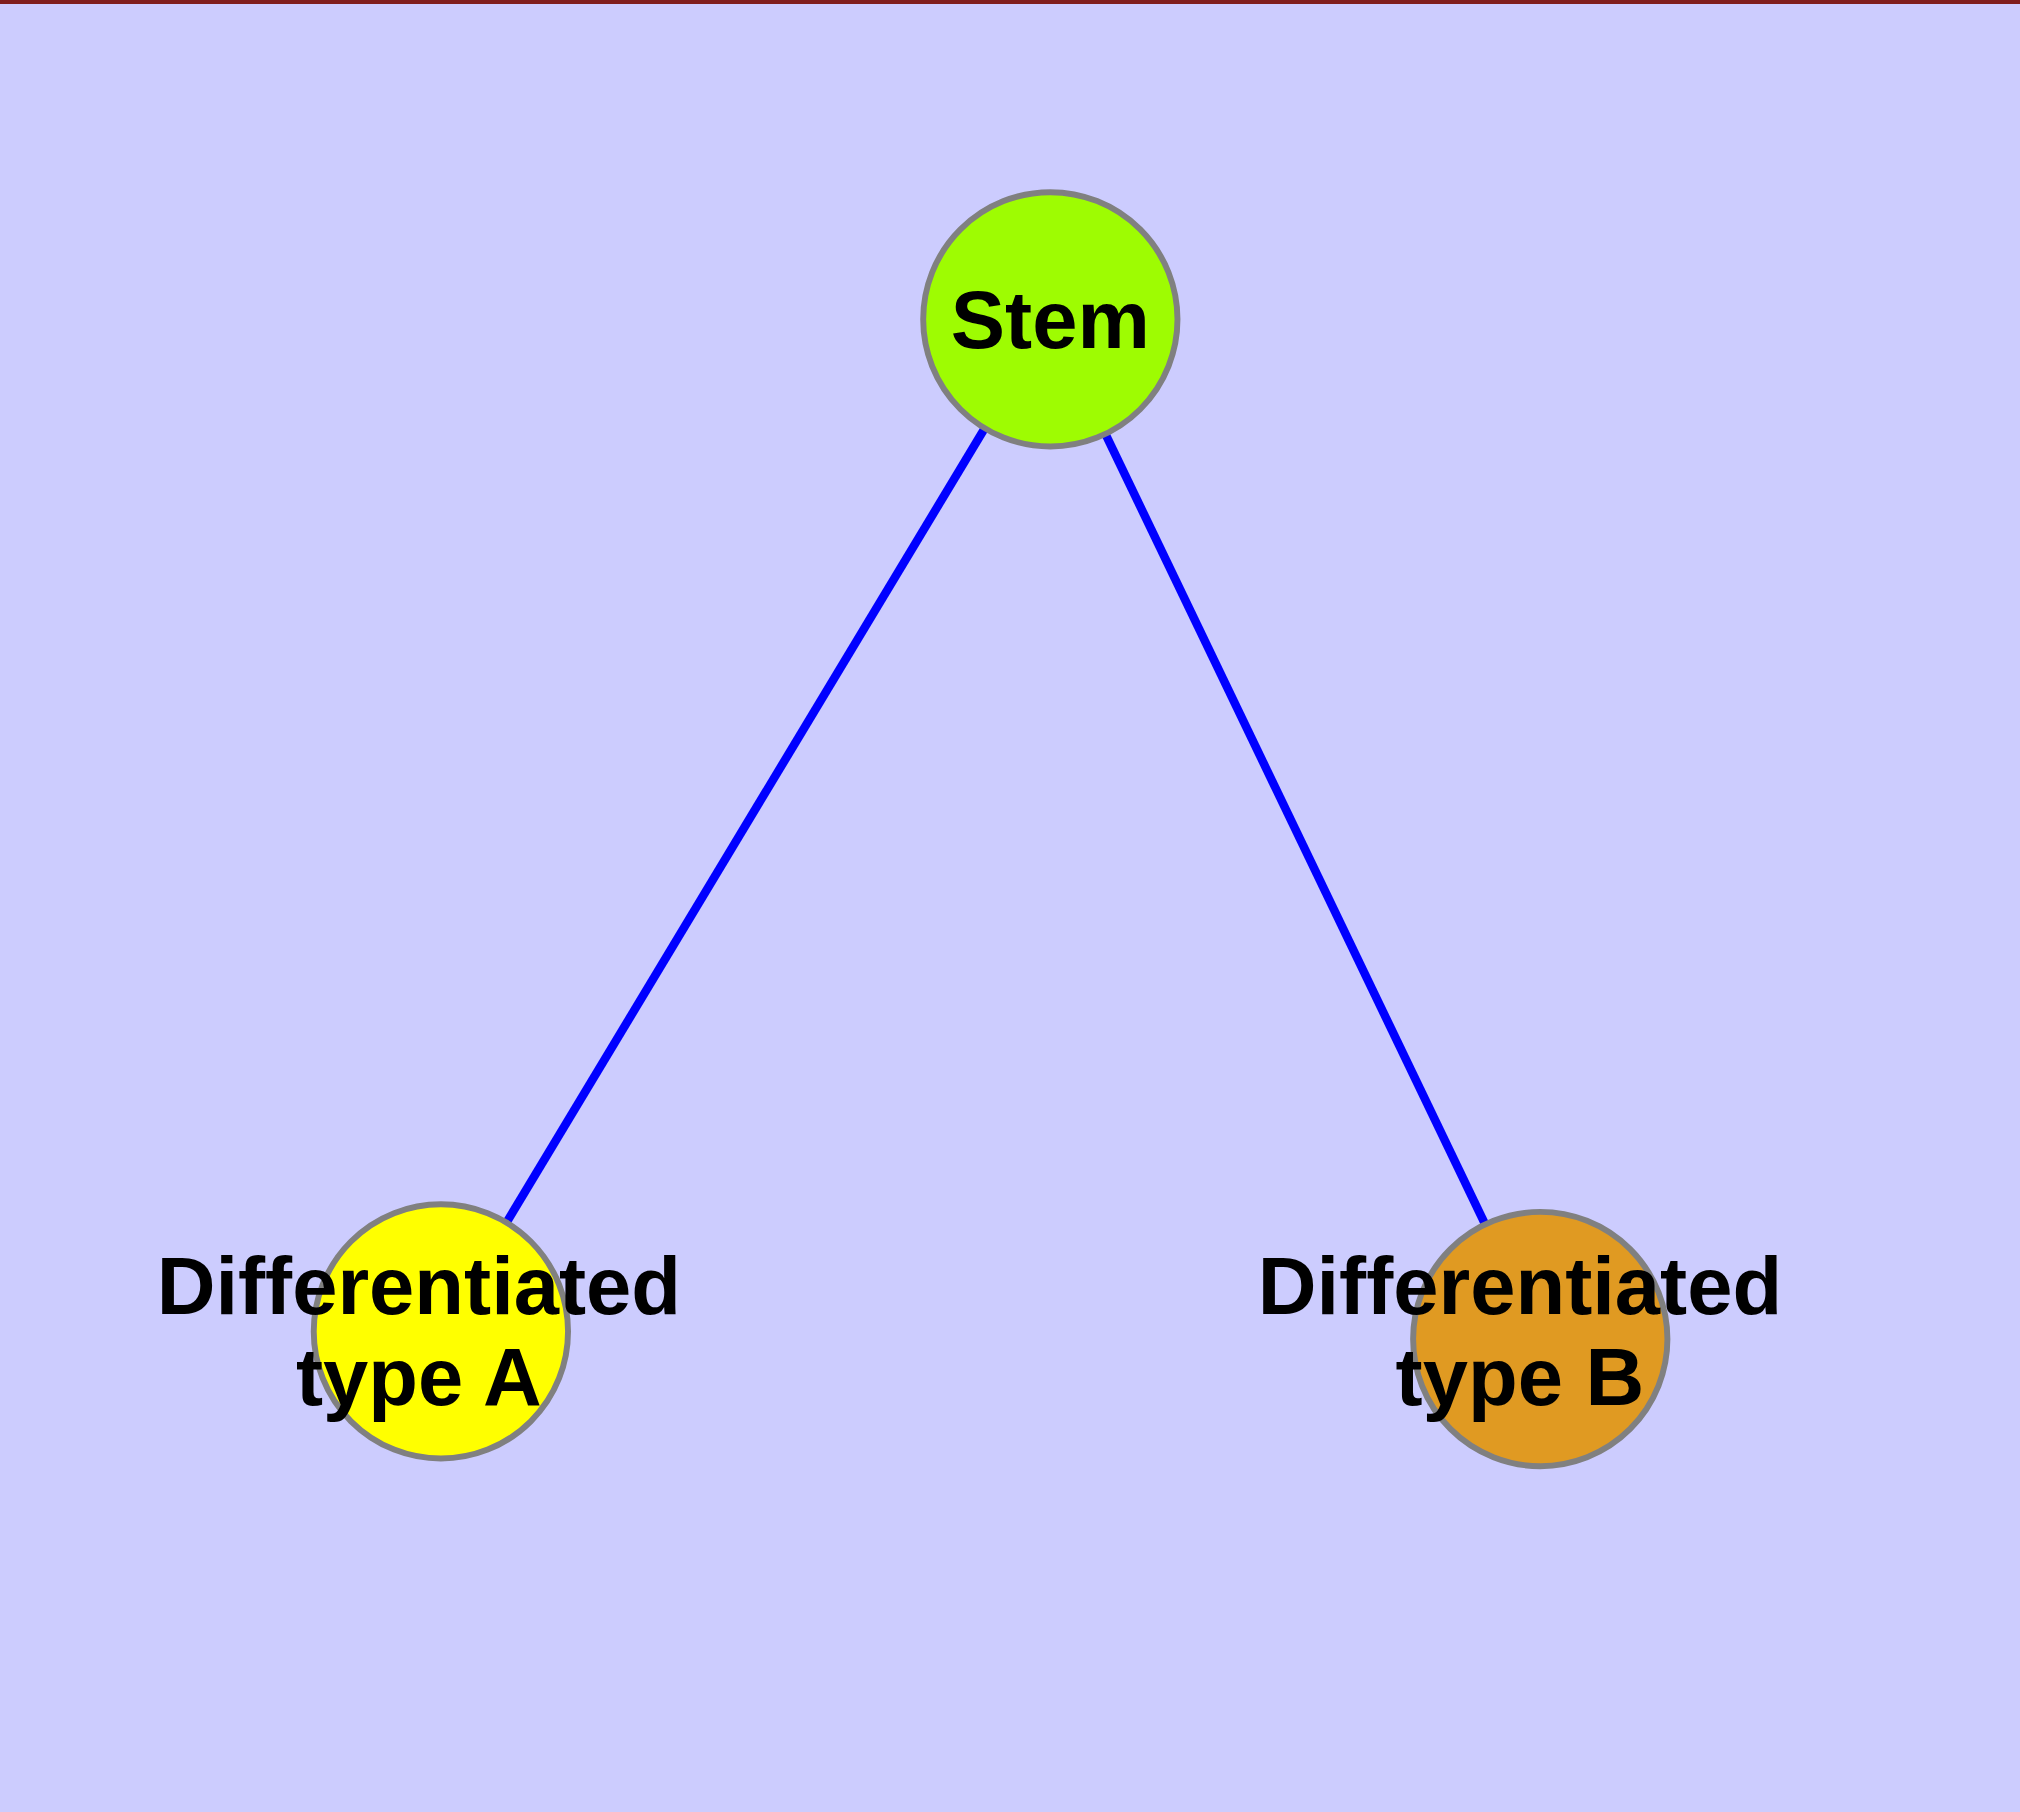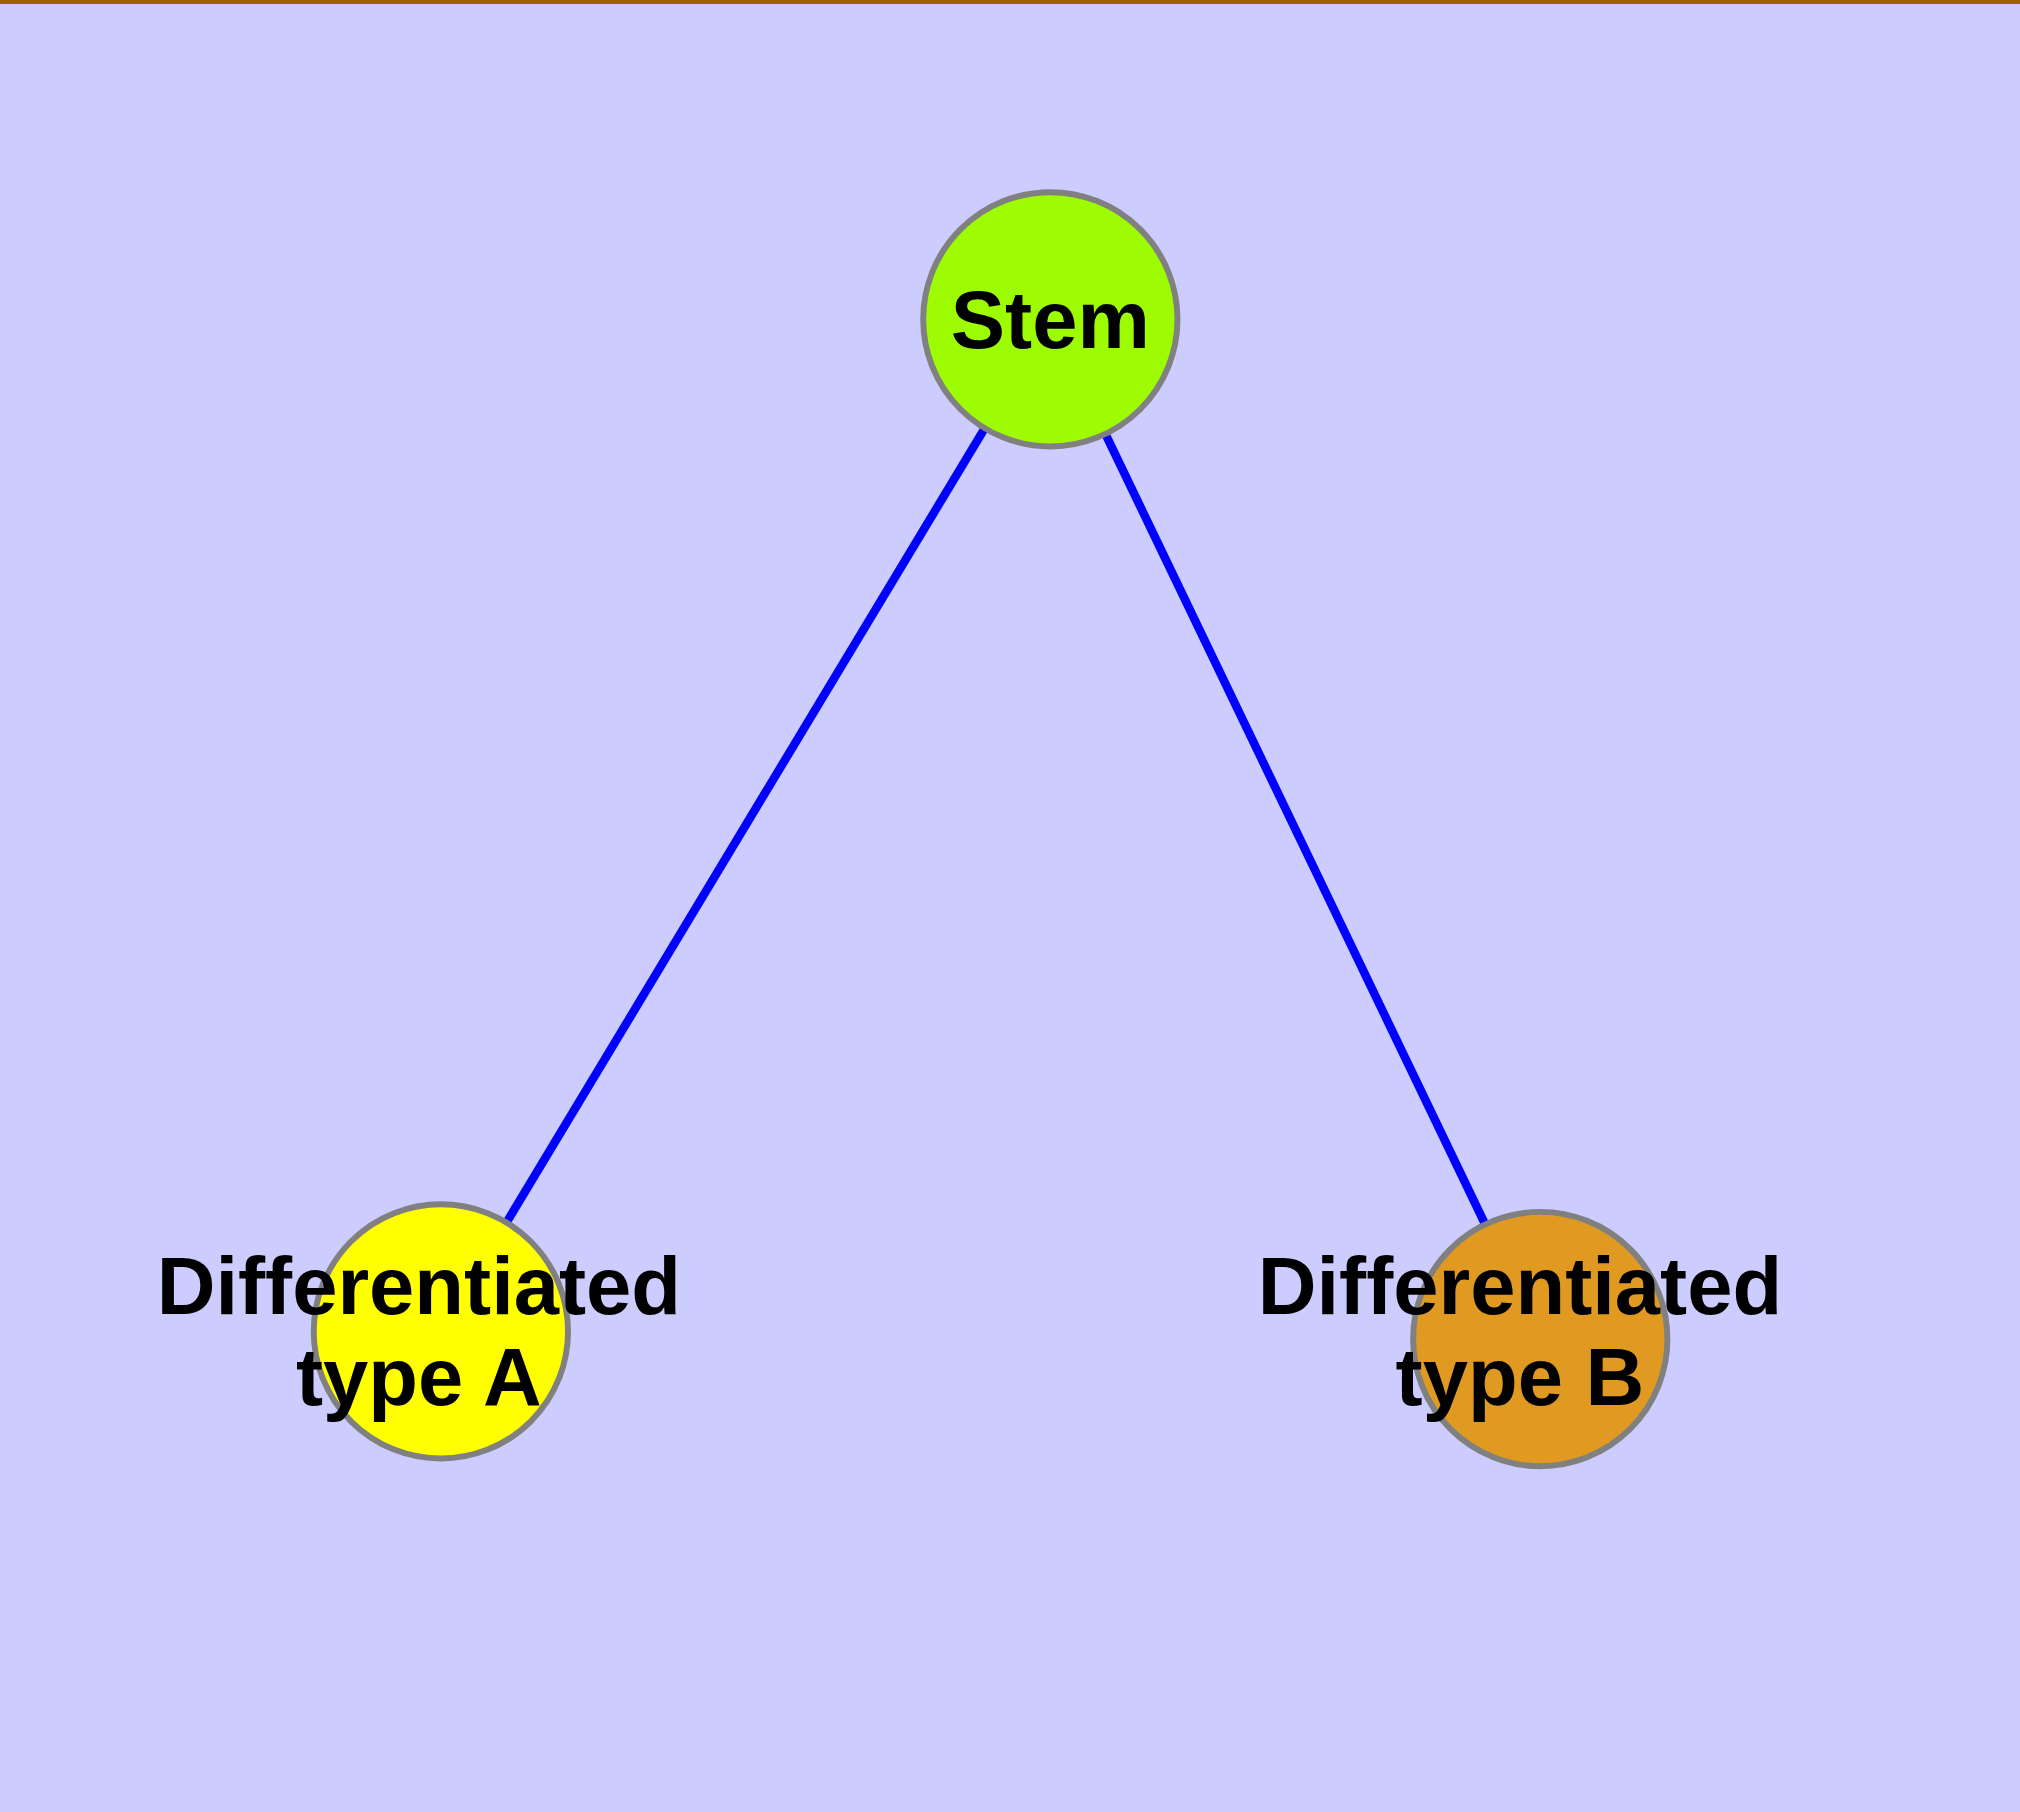--- a/index.html
+++ b/index.html
@@ -35,21 +35,21 @@
   .node-label {
     font-weight: bold;
     fill: #000000;
     text-anchor: middle;
     dominant-baseline: alphabetic;
   }
 </style>
 </head>
 <body>
 
-<div id="canvas" style="background: #a16207;">
+<div id="canvas" style="background: #7f1d1d;">
   <div id="graph-surface" style="background: rgb(204, 204, 254);">
     <svg id="graph-svg" viewBox="0 0 2384 2133" xmlns="http://www.w3.org/2000/svg">
       <g id="edges-layer">
           <line x1="1239" y1="372" x2="520" y2="1566" stroke="#0000ff" stroke-width="10" stroke-linecap="butt"></line>
           <line x1="1239" y1="372" x2="1817" y2="1575" stroke="#0000ff" stroke-width="10" stroke-linecap="butt"></line>
         </g>
       <g id="nodes-layer">
           <circle cx="1239" cy="372" r="150" fill="#9efc02" stroke="#808080" stroke-width="7"></circle>
           <circle cx="520" cy="1566" r="150" fill="#ffff00" stroke="#808080" stroke-width="7"></circle>
           <circle cx="1817" cy="1575" r="150" fill="#e09a22" stroke="#808080" stroke-width="7"></circle>

